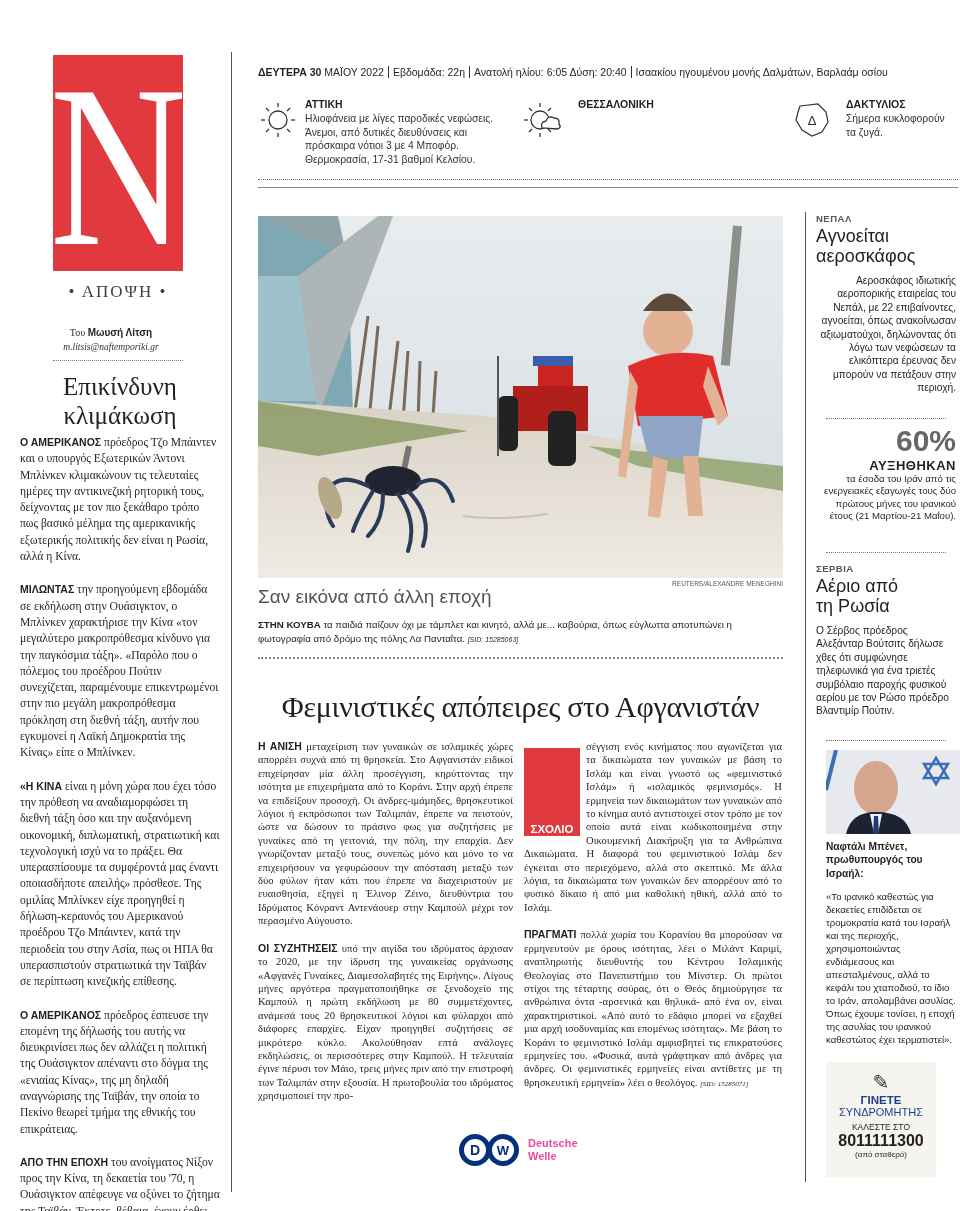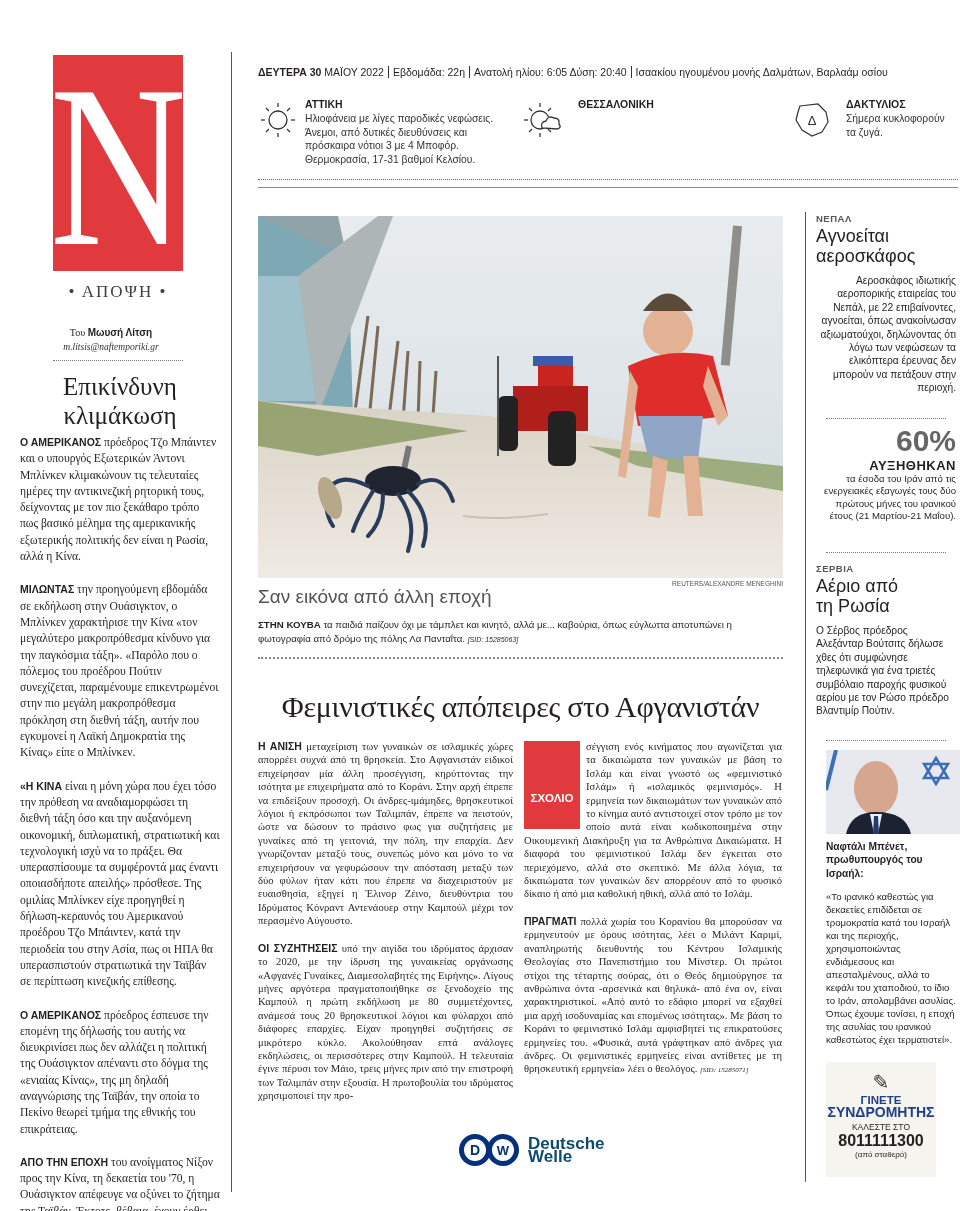--- a/index.html
+++ b/index.html
@@ -37,21 +37,21 @@
   #photo-title{left:258px;top:586px;font-family:"Liberation Sans",sans-serif;font-size:19px;color:#555}
   #photo-caption{left:258px;top:618px;width:525px;font-family:"Liberation Sans",sans-serif;font-size:9.7px;line-height:14px}
   #photo-caption b{font-size:9.7px}
   #photo-rule{left:258px;top:657px;width:525px;border-top:2px dotted #888}
   
   #headline{left:258px;top:689px;width:525px;text-align:center;font-size:30px;line-height:36px;color:#231f20;letter-spacing:-0.3px}
   #art-col1{left:258px;top:740px;width:255px;text-align:justify}
   #art-col2{left:524px;top:740px;width:258px;text-align:justify}
   #art-col1 p,#art-col2 p{margin-bottom:14px}
   .art{font-size:10.6px;line-height:13.4px}
-  #sxolio{float:left;width:56px;height:88px;background:#e03a3e;color:#fff;margin:1px 6px 2px 0;display:flex;align-items:flex-end;justify-content:center;padding-bottom:24px;font-family:"Liberation Sans",sans-serif;font-weight:bold;font-size:11.5px}
+  #sxolio{float:left;width:56px;height:88px;background:#e03a3e;color:#fff;margin:8px 6px 2px 0;display:flex;align-items:flex-end;justify-content:center;padding-bottom:0;font-family:"Liberation Sans",sans-serif;font-weight:bold;font-size:11.5px}
   #dw-logo{left:458px;top:1133px;display:flex;align-items:center}
   
   #right-vrule{left:805px;top:212px;width:1px;height:970px;background:#555}
   .rc{left:816px;width:140px;font-family:"Liberation Sans",sans-serif}
   .kicker{font-weight:bold;font-size:9.5px;color:#555;letter-spacing:0.5px}
   .rtitle{font-size:18px;line-height:20px;color:#231f20}
   .rbody{font-size:10.2px;line-height:13.4px;color:#231f20}
   .center{text-align:right}
   #stat-num{font-size:30px;font-weight:bold;color:#666}
   #stat-head{font-size:13px;font-weight:bold;letter-spacing:0.5px}
@@ -215,21 +215,21 @@
 
 <div id="dw-logo" class="abs">
   <svg width="64" height="34" viewBox="0 0 64 34">
     <circle cx="17" cy="17" r="16" fill="#05307a"></circle>
     <circle cx="45" cy="17" r="16" fill="#05307a"></circle>
     <circle cx="17" cy="17" r="11" fill="#fff"></circle>
     <circle cx="45" cy="17" r="11" fill="#fff"></circle>
     <text x="17" y="22" text-anchor="middle" font-family="Liberation Sans, sans-serif" font-weight="bold" font-size="14" fill="#05307a">D</text>
     <text x="45" y="22" text-anchor="middle" font-family="Liberation Sans, sans-serif" font-weight="bold" font-size="13" fill="#05307a">W</text>
   </svg>
-  <div style="margin-left:6px;font-family:'Liberation Sans',sans-serif;font-weight:bold;font-size:17px;line-height:13px;color:#0c4a6e">
+  <div style="margin-left:6px;font-family:'Liberation Sans',sans-serif;font-weight:bold;font-size:11px;line-height:13px;color:#ec4899">
     <div>Deutsche</div>
     <div>Welle</div>
   </div>
 </div>
 
 <div id="right-vrule" class="abs"></div>
 
 <div class="abs rc" style="top:213px">
   <div class="kicker">ΝΕΠΑΛ</div>
   <div class="rtitle" style="margin-top:2px;width:110px">Αγνοείται αεροσκάφος</div>
@@ -266,17 +266,17 @@
   </svg>
 </div>
 <div class="abs rc" style="top:840px;left:826px;width:130px">
   <div class="rbody" style="font-weight:bold">Ναφτάλι Μπένετ, πρωθυπουργός του Ισραήλ:</div>
   <div class="rbody" style="margin-top:10px;font-size:9.6px;line-height:13px">«Το ιρανικό καθεστώς για δεκαετίες επιδίδεται σε τρομοκρατία κατά του Ισραήλ και της περιοχής, χρησιμοποιώντας ενδιάμεσους και απεσταλμένους, αλλά το κεφάλι του χταποδιού, το ίδιο το Ιράν, απολαμβάνει ασυλίας. Όπως έχουμε τονίσει, η εποχή της ασυλίας του ιρανικού καθεστώτος έχει τερματιστεί».</div>
 </div>
 
 <div id="subscribe" class="abs">
   <div style="margin-top:8px;font-size:20px;color:#333">✎</div>
   <div style="font-weight:bold;font-size:11.5px;line-height:12px;color:#1f3f8a">ΓΙΝΕΤΕ</div>
-  <div style="font-weight:bold;font-size:14px;line-height:12px;color:#1f3f8a">ΣΥΝΔΡΟΜΗΤΗΣ</div>
+  <div style="font-weight:normal;font-size:11px;line-height:12px;color:#1f3f8a">ΣΥΝΔΡΟΜΗΤΗΣ</div>
   <div style="margin-top:4px;font-size:8.5px">ΚΑΛΕΣΤΕ ΣΤΟ</div>
   <div style="font-weight:bold;font-size:16px;line-height:18px">8011111300</div>
   <div style="font-size:8px">(από σταθερό)</div>
 </div>
 
 </body></html>

